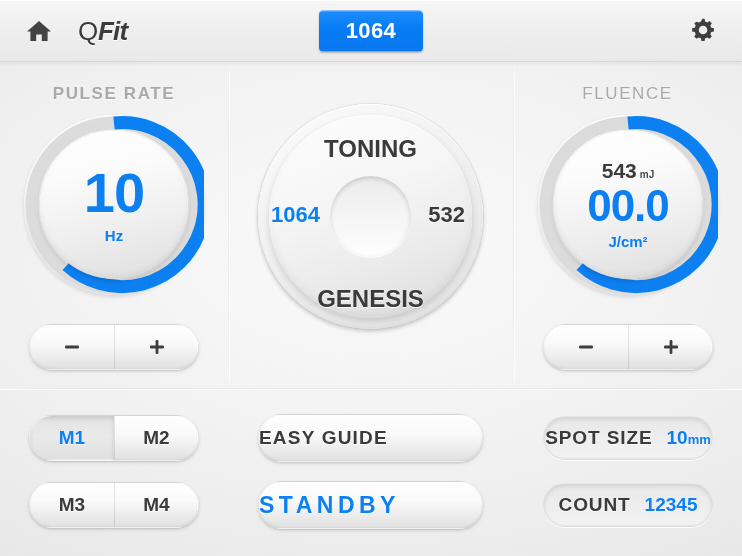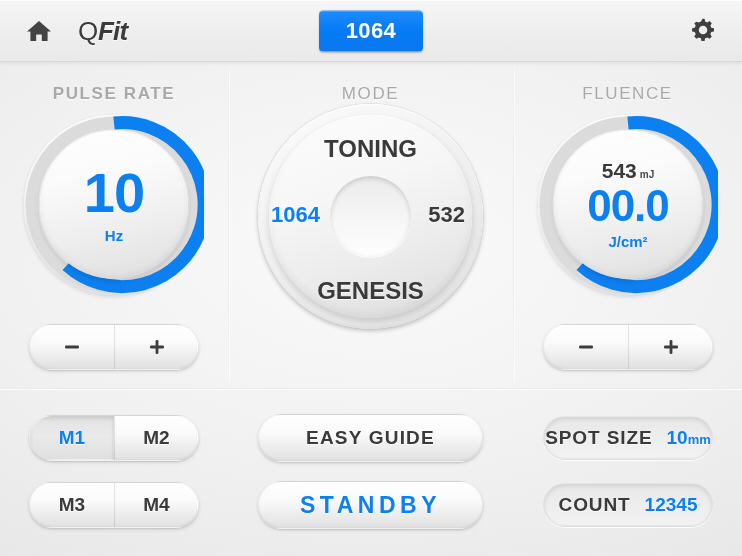--- a/index.html
+++ b/index.html
@@ -188,21 +188,21 @@
   .pill {
     position: absolute;
     border-radius: 999px;
     background: linear-gradient(180deg,#ffffff 0%,#fbfbfb 40%,#ececec 75%,#e2e2e2 100%);
     box-shadow:
       0 1px 2px rgba(0,0,0,.14),
       0 2px 4px rgba(0,0,0,.07),
       0 1px 0 rgba(255,255,255,1) inset,
       0 -1px 2px rgba(0,0,0,.04) inset;
     border: 1px solid rgba(0,0,0,.055);
-    display: flex; align-items: center; justify-content: center;
+    display: flex; align-items: center; justify-content: flex-start;
     overflow: hidden;
   }
 
   .pill-half {
     flex: 1 1 50%;
     height: 100%;
     display: flex; align-items: center; justify-content: center;
     font-size: 19px; font-weight: 700; color: #3a3a3a;
     text-shadow: 0 1px 0 rgba(255,255,255,.95);
   }
@@ -277,21 +277,20 @@
     </div>
   </div>
 
   <div class="body">
 
     <div class="vdiv left"></div>
     <div class="vdiv right"></div>
     <div class="hdiv"></div>
 
     <div class="section-label" style="left:0;  top:22px; width:228px;font-weight:bold;">PULSE RATE</div>
-    <div class="section-label" style="left:228px; top:22px; width:285px;">MODE</div>
     <div class="section-label" style="left:513px; top:22px; width:229px;">FLUENCE</div>
 
     <div class="dial-wrap" style="left:24px; top:53px; width:180px; height:180px;">
 
       <div class="knob-outer" style="inset:0;"></div>
 
       <div class="gauge">
         <svg viewBox="0 0 180 180">
           <circle cx="90" cy="90" r="82" fill="none" stroke="#dcdcdc" stroke-width="13"></circle>
           <path d="M 90 8 A 82 82 0 1 1 42.9 150.2" fill="none" stroke="#0c80f2" stroke-width="13" stroke-linecap="butt"></path>
@@ -324,21 +323,21 @@
       <div class="knob-outer" style="inset:0;"></div>
       <div class="mode-knob" style="inset:11px;"></div>
       <div class="mode-hole" style="left:72px; top:72px; width:81px; height:81px;"></div>
 
       <div class="mode-label" style="left:0; top:31px; width:225px; text-align:center;">TONING</div>
 
       <div class="mode-label small active" style="left:13px; top:98px;">1064</div>
 
       <div class="mode-label small" style="right:18px; top:98px;">532</div>
 
-      <div class="mode-label" style="left:0; bottom:24px; width:225px; text-align:center;margin-top:22px;">GENESIS</div>
+      <div class="mode-label" style="left:0; bottom:16px; width:225px; text-align:center;margin-top:22px;">GENESIS</div>
     </div>
 
     <div class="dial-wrap" style="left:538px; top:53px; width:180px; height:180px;">
 
       <div class="knob-outer" style="inset:0;"></div>
 
       <div class="gauge">
         <svg viewBox="0 0 180 180">
           <circle cx="90" cy="90" r="82" fill="none" stroke="#dcdcdc" stroke-width="13"></circle>
           <path d="M 90 8 A 82 82 0 1 1 42.9 150.2" fill="none" stroke="#0c80f2" stroke-width="13" stroke-linecap="butt"></path>

